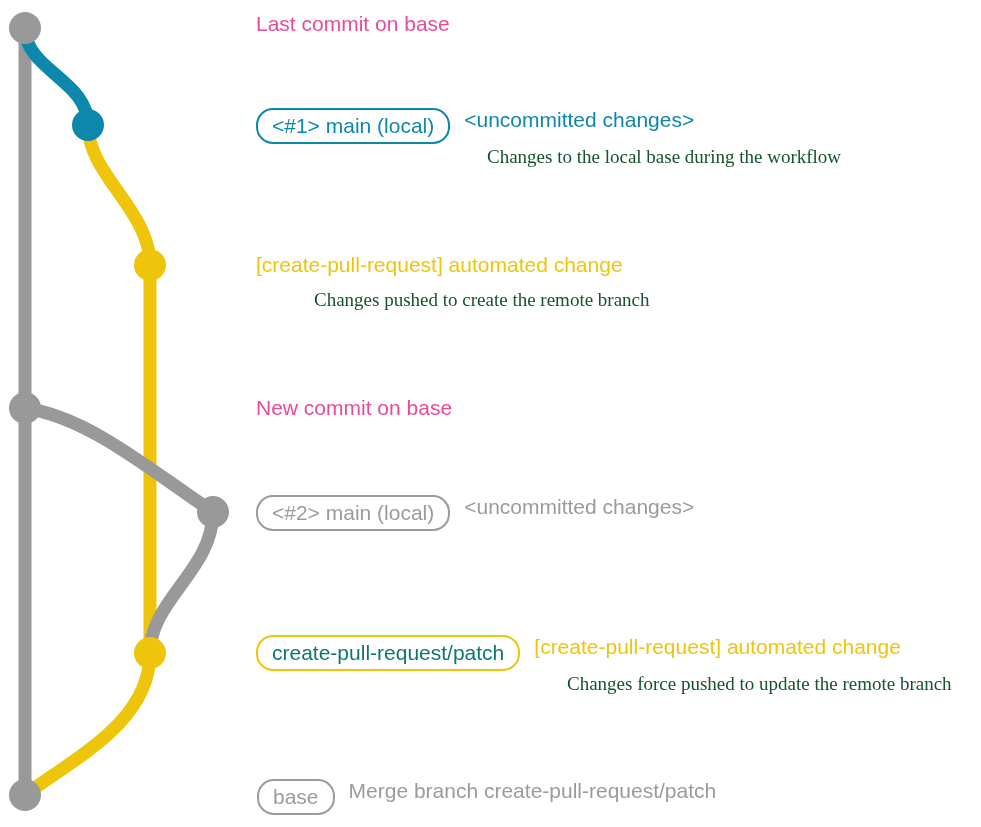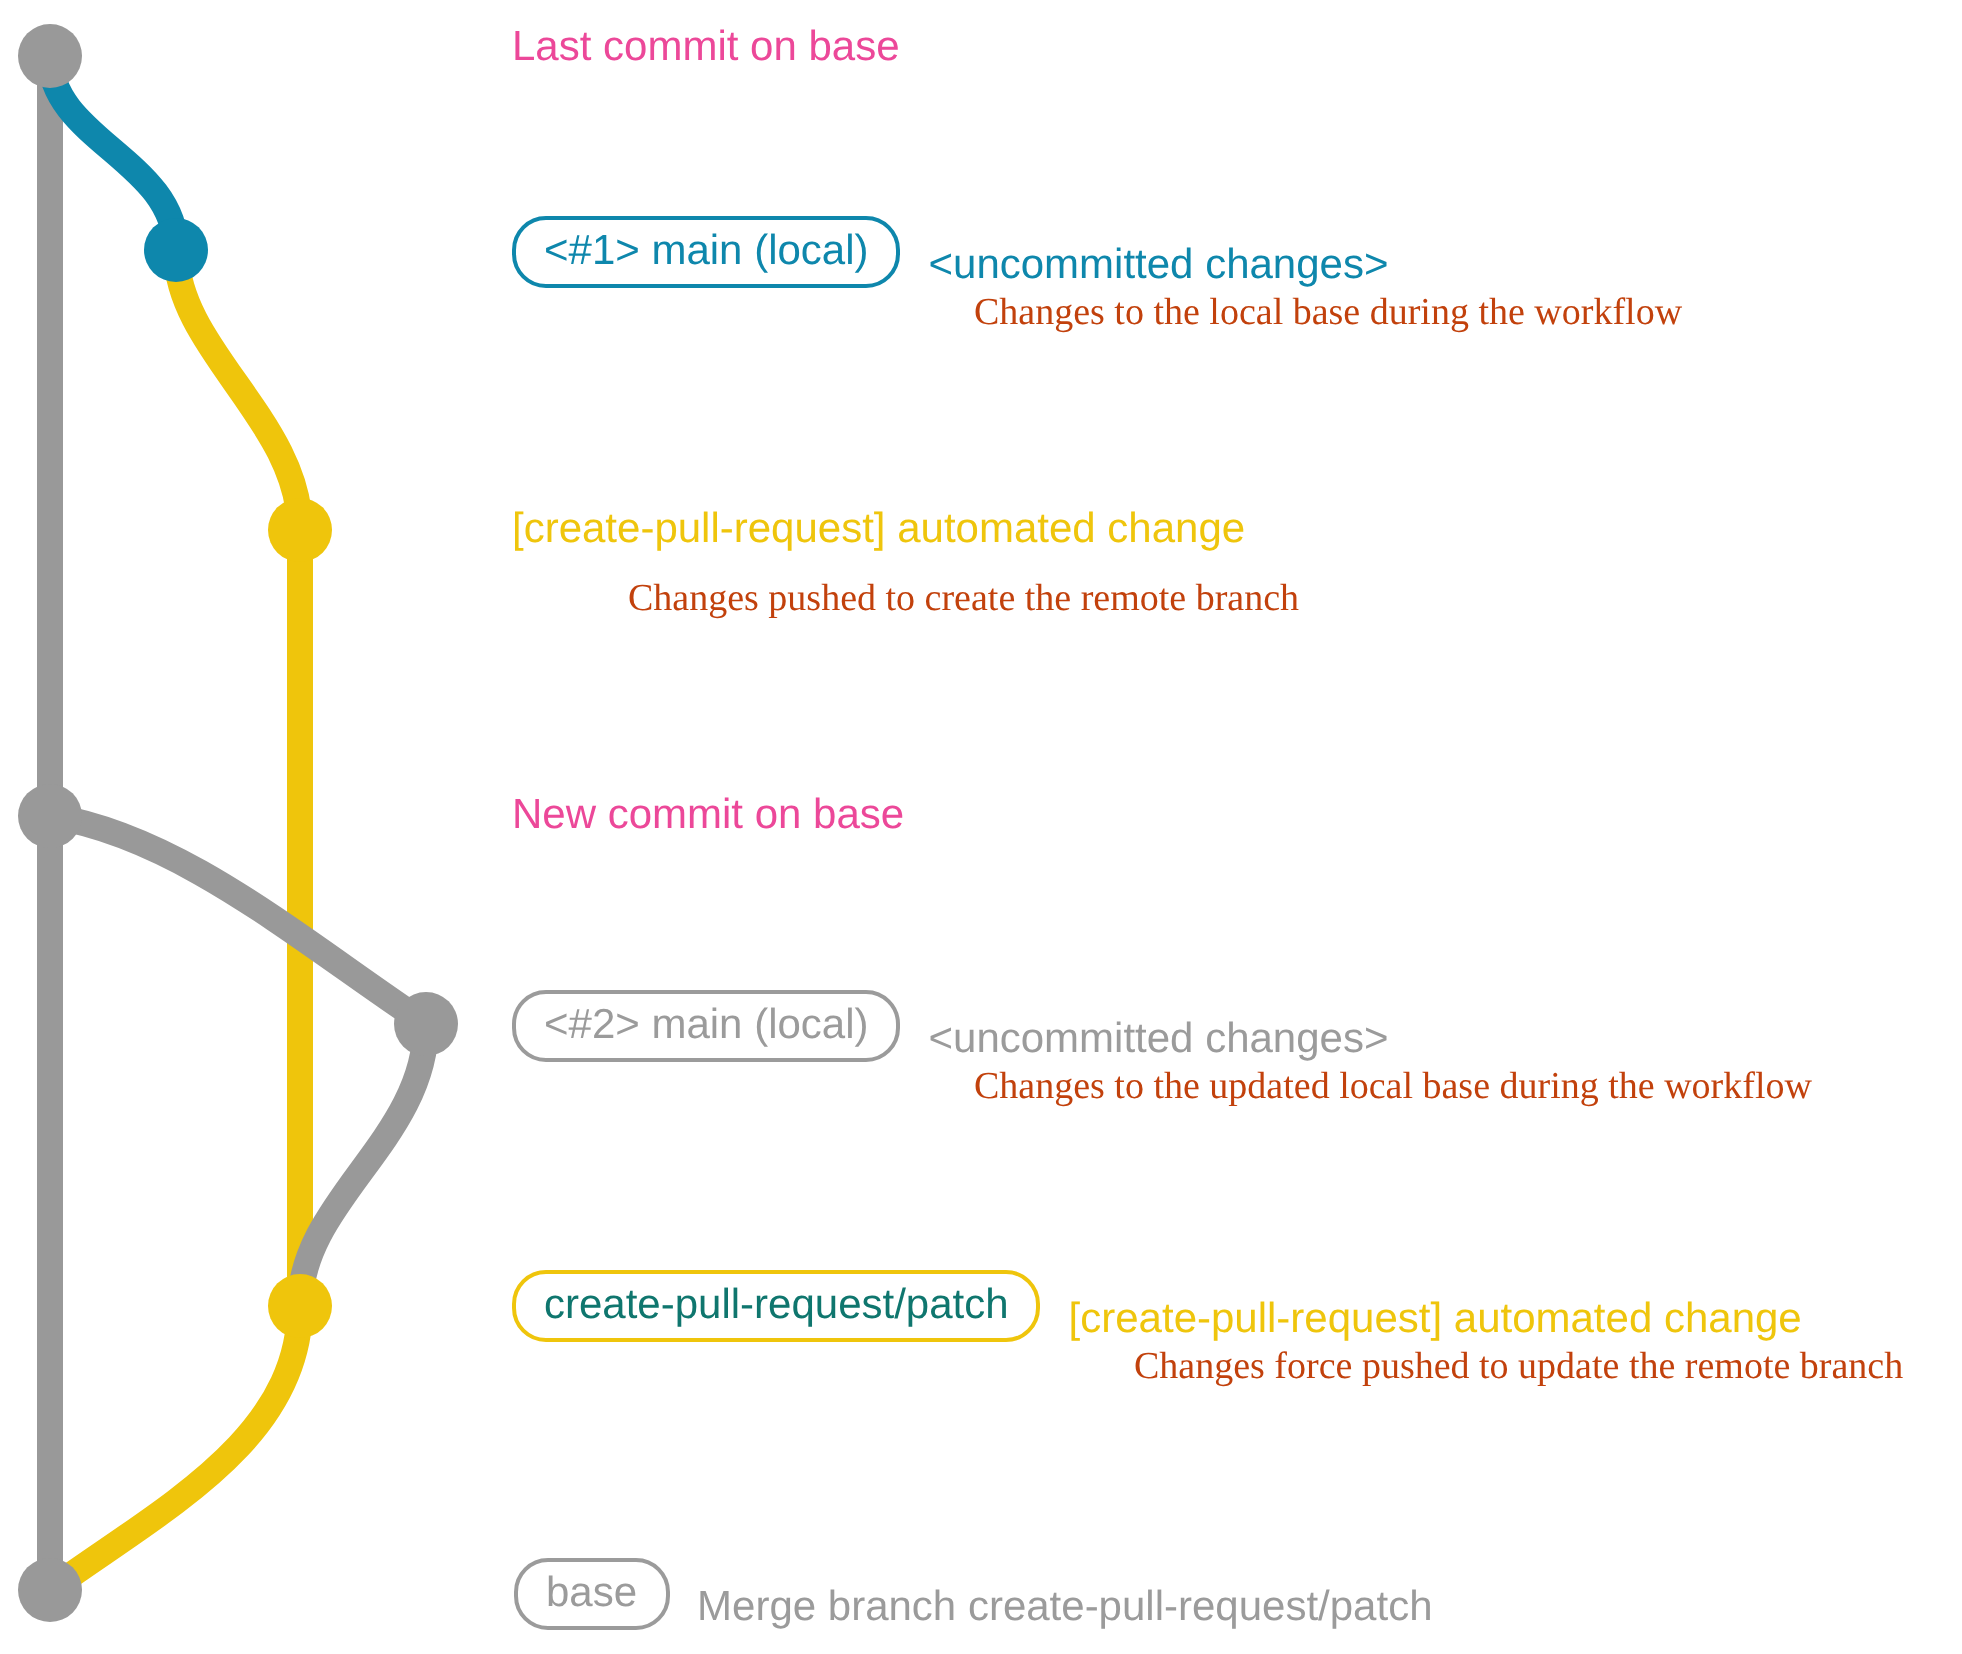--- a/index.html
+++ b/index.html
@@ -64,28 +64,28 @@
   .subject {
     font-size: 21px;
     line-height: 24px;
     font-family: "Liberation Sans", sans-serif;
     white-space: nowrap;
   }
   .subject.teal   { color: #0e87ac; }
   .subject.yellow { color: #efc50c; }
   .subject.gray   { color: #9b9b9b; }
 
-  .subject.with-gap { margin-left: 14px; margin-top: 13px; }
+  .subject.with-gap { margin-left: 14px; }
 
   
   .desc {
     font-family: "Liberation Serif", serif;
     font-size: 19px;
     line-height: 22px;
-    color: #c2410c;
+    color: #14532d;
     white-space: nowrap;
     position: absolute;
   }
 
   .standalone-title {
     font-size: 21px;
     line-height: 24px;
     font-family: "Liberation Sans", sans-serif;
     white-space: nowrap;
   }
@@ -142,21 +142,20 @@
   <div class="row" style="left:256px; top:396px;">
     <div class="standalone-title gray">New commit on base</div>
   </div>
 
   <div class="row" style="left:256px; top:495px;">
     <div class="row-head">
       <span class="badge gray">&lt;#2&gt; main (local)</span>
       <span class="subject gray with-gap">&lt;uncommitted changes&gt;</span>
     </div>
   </div>
-  <div class="desc" style="left:487px; top:533px;">Changes to the updated local base during the workflow</div>
 
   <div class="row" style="left:256px; top:635px;">
     <div class="row-head">
       <span class="badge yellow">create-pull-request/patch</span>
       <span class="subject yellow with-gap">[create-pull-request] automated change</span>
     </div>
   </div>
   <div class="desc" style="left:567px; top:673px;">Changes force pushed to update the remote branch</div>
 
   <div class="row" style="left:257px; top:779px;">

